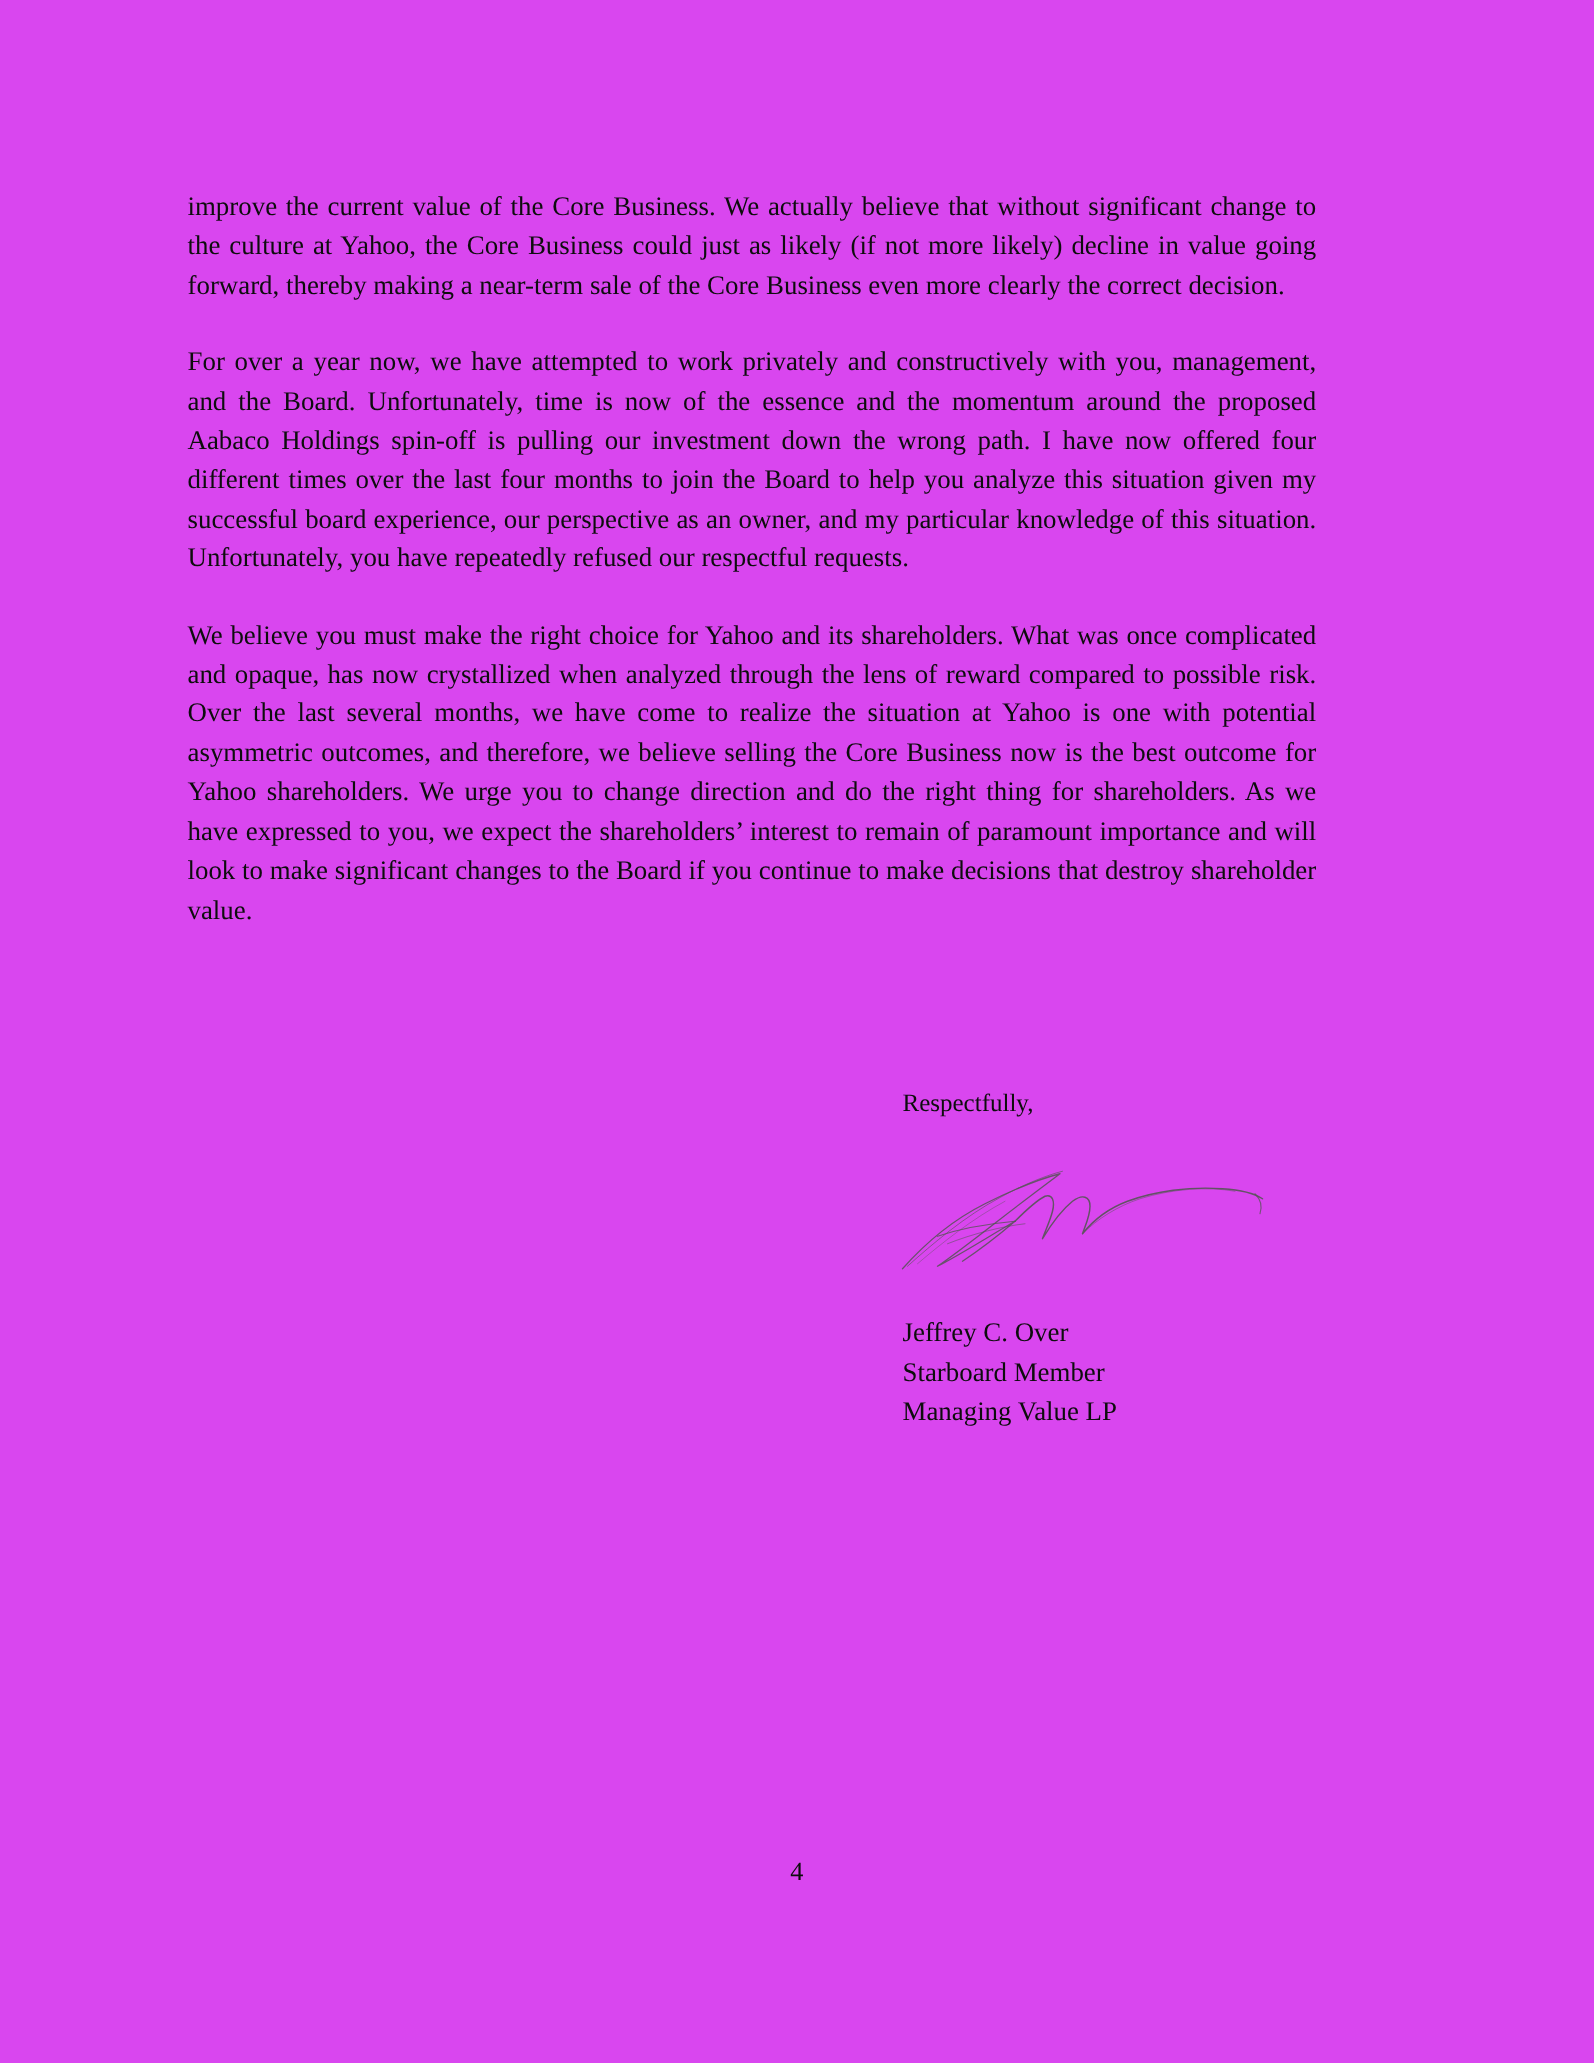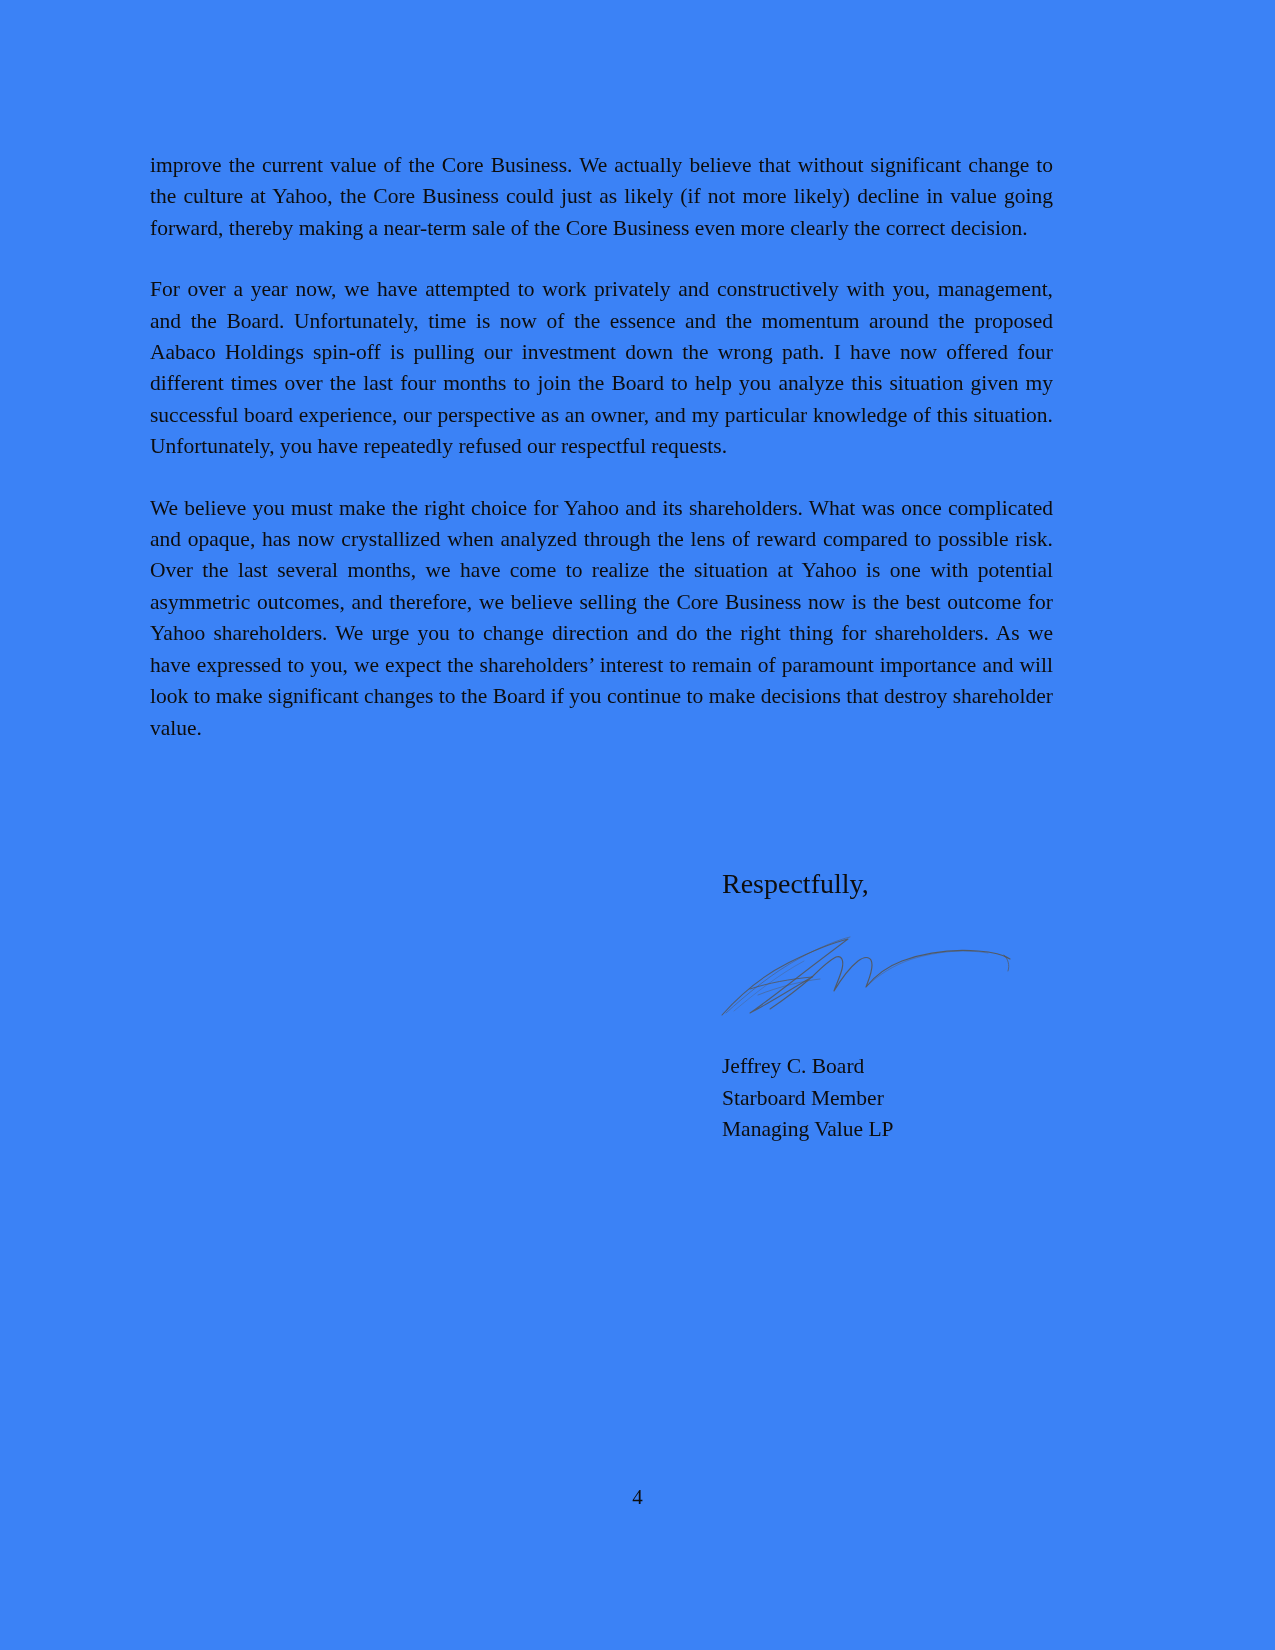--- a/index.html
+++ b/index.html
@@ -5,21 +5,21 @@
   html, body {
     margin: 0;
     padding: 0;
     background: #7a7a7a;
   }
   .page {
     position: relative;
     width: 1275px;
     height: 1650px;
     margin: 0 auto;
-    background: #3b82f6;
+    background: #d946ef;
     box-sizing: border-box;
     overflow: hidden;
   }
   .content {
     position: absolute;
     left: 150px;
     top: 150px;
     width: 903px;
   }
   .para {
@@ -36,21 +36,21 @@
   .para:last-child { margin-bottom: 0; }
 
   .closing-block {
     position: absolute;
     left: 722px;
     top: 868px;
     width: 430px;
   }
   .closing-line {
     font-family: "Liberation Serif", "DejaVu Serif", serif;
-    font-size: 28px;
+    font-size: 20px;
     line-height: 31.4px;
     color: #0d0d0d;
     white-space: nowrap;
   }
   .signature-wrap {
     margin-top: 16px;
     margin-bottom: 14px;
     width: 300px;
     height: 110px;
     position: relative;
@@ -105,21 +105,21 @@
           <path d="M34 74 C 52 68, 74 64, 96 62" stroke-width="1.0" opacity="0.8"></path>
           <path d="M42 80 C 62 72, 86 66, 104 64" stroke-width="0.8" opacity="0.55"></path>
           <path d="M96 62 C 104 54, 112 46, 120 42 C 126 40, 128 46, 126 54 C 124 62, 120 70, 118 76 C 124 66, 132 54, 142 46 C 150 40, 156 42, 156 50 C 156 58, 152 66, 150 72 C 158 62, 170 52, 186 46 C 208 38, 236 34, 262 36 C 278 37, 288 40, 294 44" stroke-width="1.15" opacity="0.9"></path>
           <path d="M150 72 C 162 60, 178 50, 196 44 C 222 36, 250 34, 272 38" stroke-width="0.75" opacity="0.5"></path>
           <path d="M288 40 C 292 44, 294 50, 292 56" stroke-width="0.9" opacity="0.75"></path>
         </g>
       </svg>
     </div>
 
     <div class="signer-block">
-      <div class="signer-line">Jeffrey C. Board</div>
+      <div class="signer-line">Jeffrey C. Over</div>
       <div class="signer-line">Starboard Member</div>
       <div class="signer-line">Managing Value LP</div>
     </div>
   </div>
 
   <div class="page-number">4</div>
 
 </div>
 
 </body></html>

